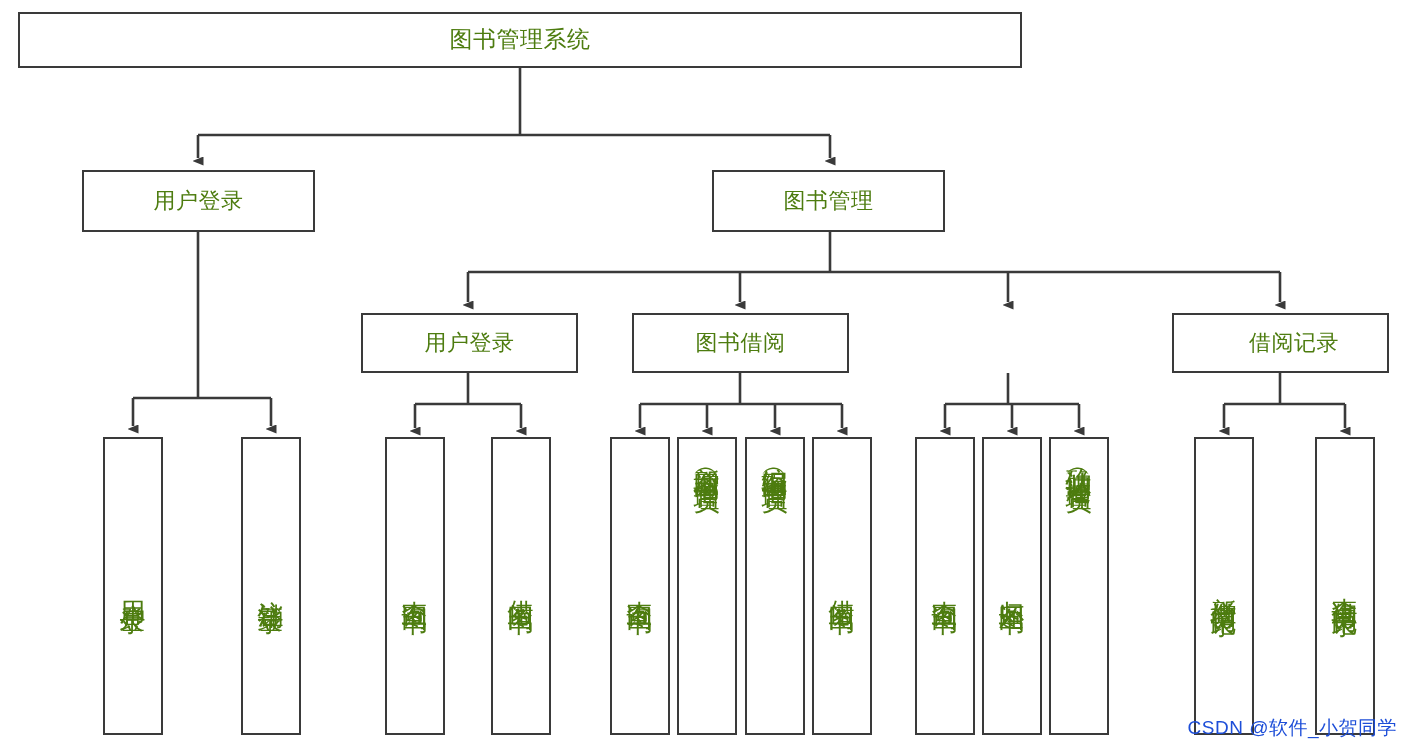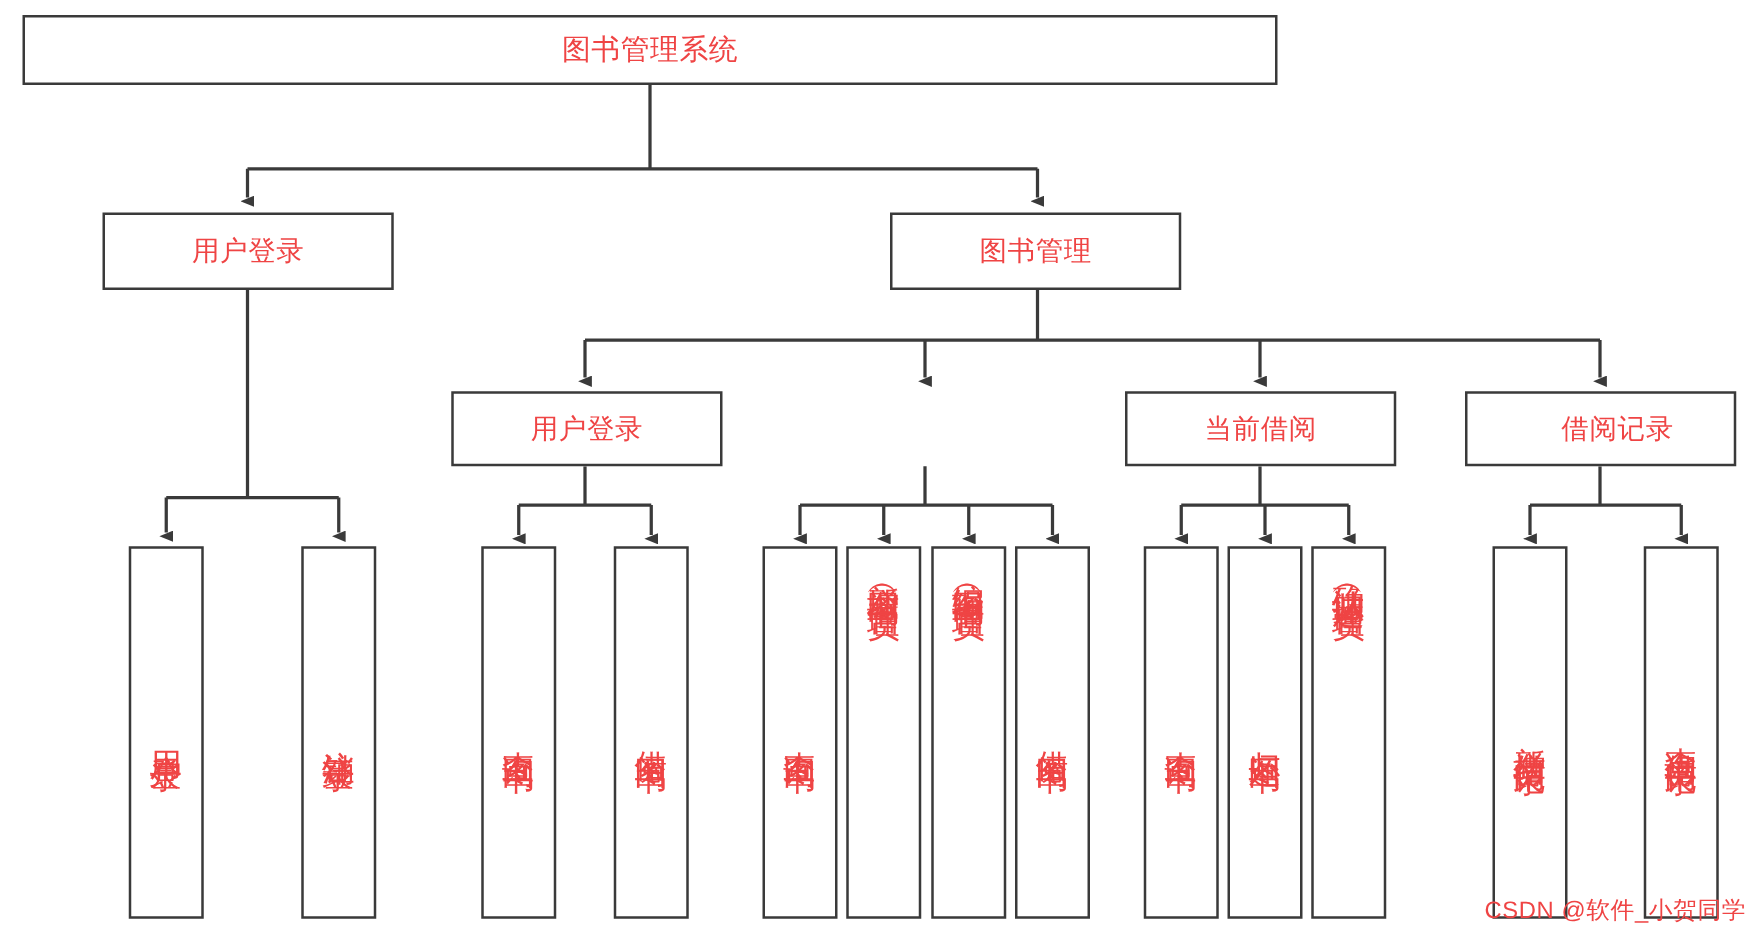--- a/index.html
+++ b/index.html
@@ -32,21 +32,21 @@
     border: 2.5px solid #3a3a3a;
     display: flex;
     align-items: center;
     justify-content: center;
     color: #3a3a3a;
     z-index: 2;
   }
   .node .node-label {
     display: block;
     text-align: right;
-    color: #ef4444;
+    color: #4d7c0f;
     line-height: 1.18;
     white-space: pre;
   }
   
   .node.horiz .node-label {
     font-size: 22px;
     letter-spacing: 0.5px;
   }
   .node.root .node-label {
     font-size: 23px;
@@ -68,21 +68,21 @@
   
   .node.vert.center-text {
     align-items: center;
     padding-top: 0;
   }
   #watermark {
     position: absolute;
     right: 8px;
     bottom: 6px;
     font-size: 19px;
-    color: #ef4444;
+    color: #1d4ed8;
     letter-spacing: 0.5px;
     z-index: 5;
     white-space: nowrap;
   }
 </style>
 </head>
 <body>
 
 <div id="diagram-root">
 
@@ -143,22 +143,22 @@
   <div class="node horiz" style="left:82px; top:170px; width:233px; height:62px;">
     <span class="node-label">用户登录</span>
   </div>
   <div class="node horiz" style="left:712px; top:170px; width:233px; height:62px;">
     <span class="node-label">图书管理</span>
   </div>
 
   <div class="node horiz" style="left:361px; top:313px; width:217px; height:60px;">
     <span class="node-label">用户登录</span>
   </div>
-  <div class="node horiz" style="left:900px; top:313px; width:217px; height:60px;">
-    <span class="node-label">当前借阅</span>
+  <div class="node horiz" style="left:632px; top:313px; width:217px; height:60px;">
+    <span class="node-label">图书借阅</span>
   </div>
   <div class="node horiz" style="left:1172px; top:313px; width:217px; height:60px;padding-left:27px;">
     <span class="node-label">借阅记录</span>
   </div>
 
   <div class="node vert center-text" style="left:103px; top:437px; width:60px; height:298px;">
     <span class="node-label">用户登录</span>
   </div>
   <div class="node vert center-text" style="left:241px; top:437px; width:60px; height:298px;">
     <span class="node-label">注销登录</span>

